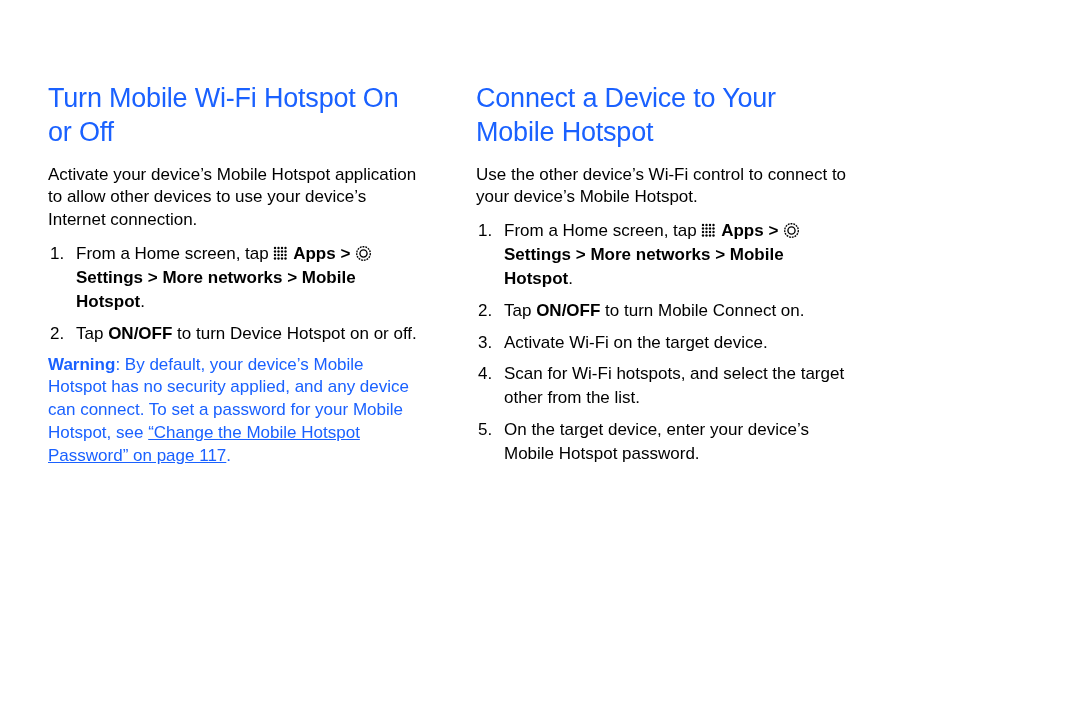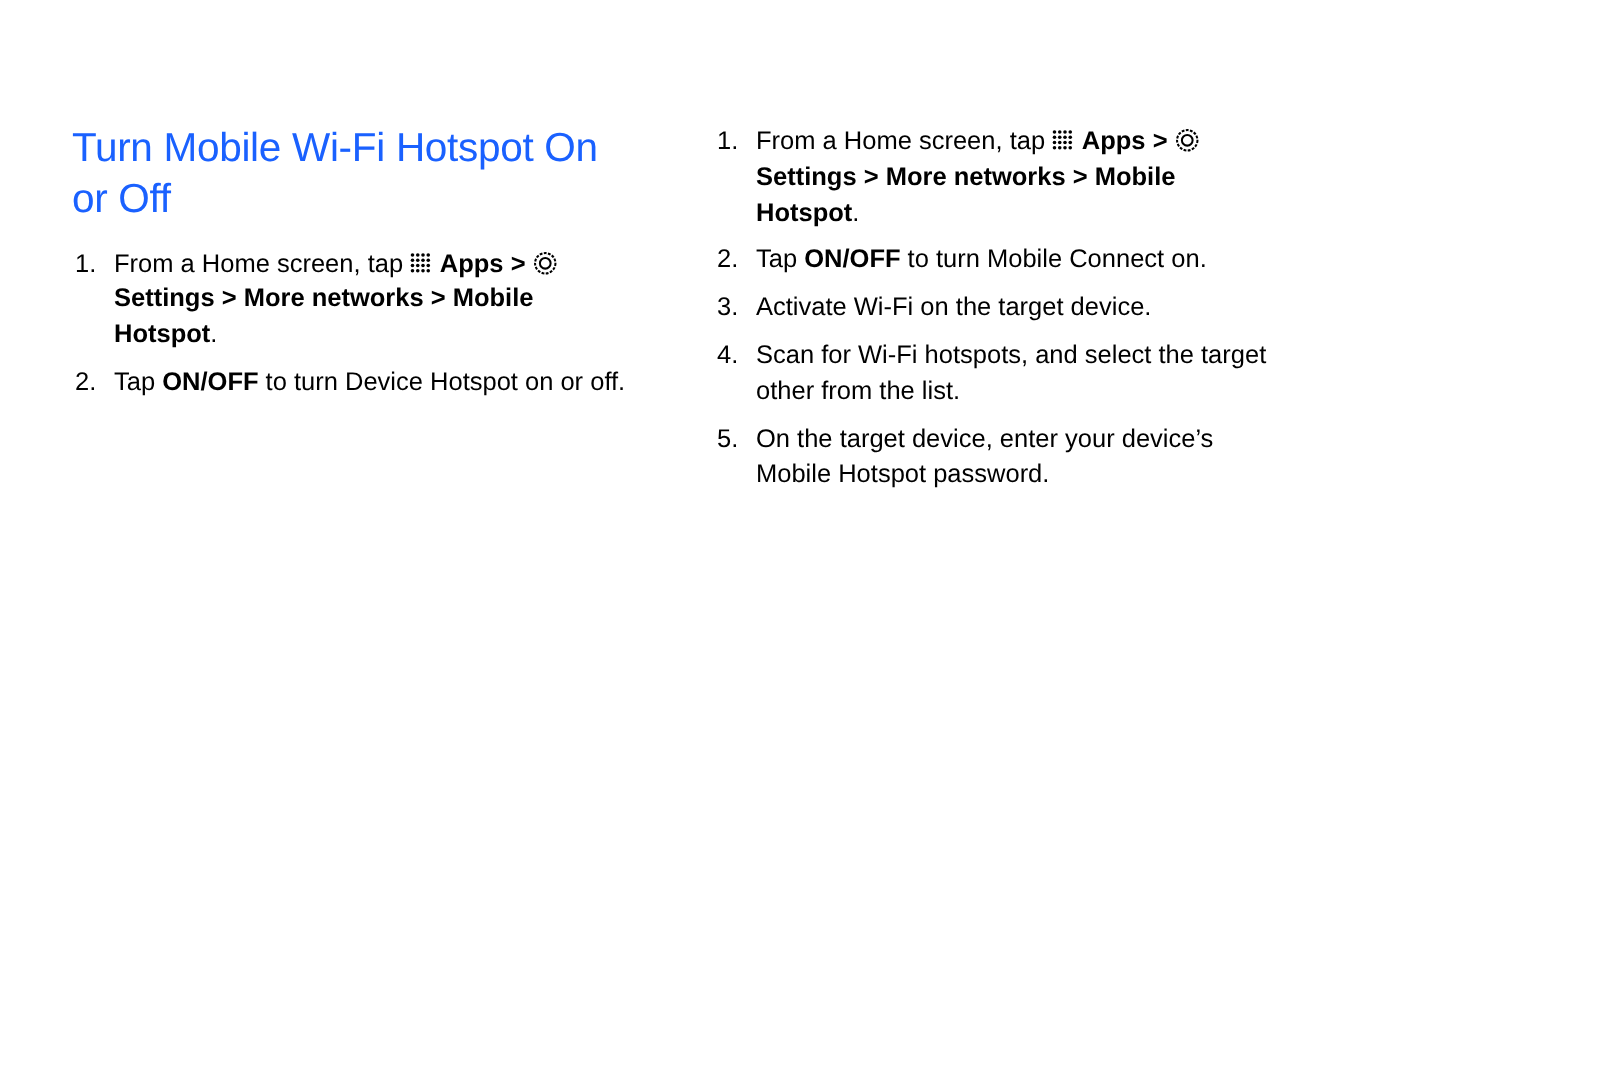--- a/index.html
+++ b/index.html
@@ -24,20 +24,21 @@
   .footer .fl { padding-left: 14px; }
   .footer .fc { position: absolute; left: 50%; transform: translateX(-50%); font-style: normal; }
   .footer .fr { margin-left: auto; padding-right: 14px; }
 </style>
 </head>
 <body>
 
 <div class="page">
   <div class="col">
     <h2>Turn Mobile Wi-Fi Hotspot On or Off</h2>
+    <p>Activate your device’s Mobile Hotspot application to allow other devices to use your device’s Internet connection.</p>
     <ol>
       <li>
         <span>From a Home screen, tap </span>
         <span class="icon apps-icon">
           <svg viewBox="0 0 15 15">
             <g fill="#000">
               <circle cx="2" cy="2" r="1.2"></circle>
                 <circle cx="5.5" cy="2" r="1.2"></circle>
                 <circle cx="9" cy="2" r="1.2"></circle>
                 <circle cx="12.5" cy="2" r="1.2"></circle>
@@ -62,23 +63,28 @@
             <circle cx="10" cy="10" r="8" fill="none" stroke="#000" stroke-width="1.6" stroke-dasharray="2.2 1.1"></circle>
             <circle cx="10" cy="10" r="4.2" fill="none" stroke="#000" stroke-width="1.6"></circle>
           </svg>
         </span>
         <span class="bold"> <span>Settings &gt; More networks &gt; Mobile Hotspot</span></span><span>.</span>
       </li>
       <li>
         <span>Tap </span><span class="bold">ON/OFF</span><span> to turn Device Hotspot on or off.</span>
       </li>
     </ol>
+    <p class="warn">
+      <span class="bold">Warning</span><span>: By default, your device’s Mobile Hotspot has no security applied, and any device can connect. To set a password for your Mobile Hotspot, see </span><a class="link" href="#">“Change the Mobile Hotspot Password” on page 117</a><span>.</span>
+    </p>
   </div>
 
   <div class="col">
+    <h2>Connect a Device to Your Mobile Hotspot</h2>
+    <p>Use the other device’s Wi-Fi control to connect to your device’s Mobile Hotspot.</p>
     <ol>
       <li>
         <span>From a Home screen, tap </span>
         <span class="icon apps-icon">
           <svg viewBox="0 0 15 15">
             <g fill="#000">
               <circle cx="2" cy="2" r="1.2"></circle>
                 <circle cx="5.5" cy="2" r="1.2"></circle>
                 <circle cx="9" cy="2" r="1.2"></circle>
                 <circle cx="12.5" cy="2" r="1.2"></circle>

